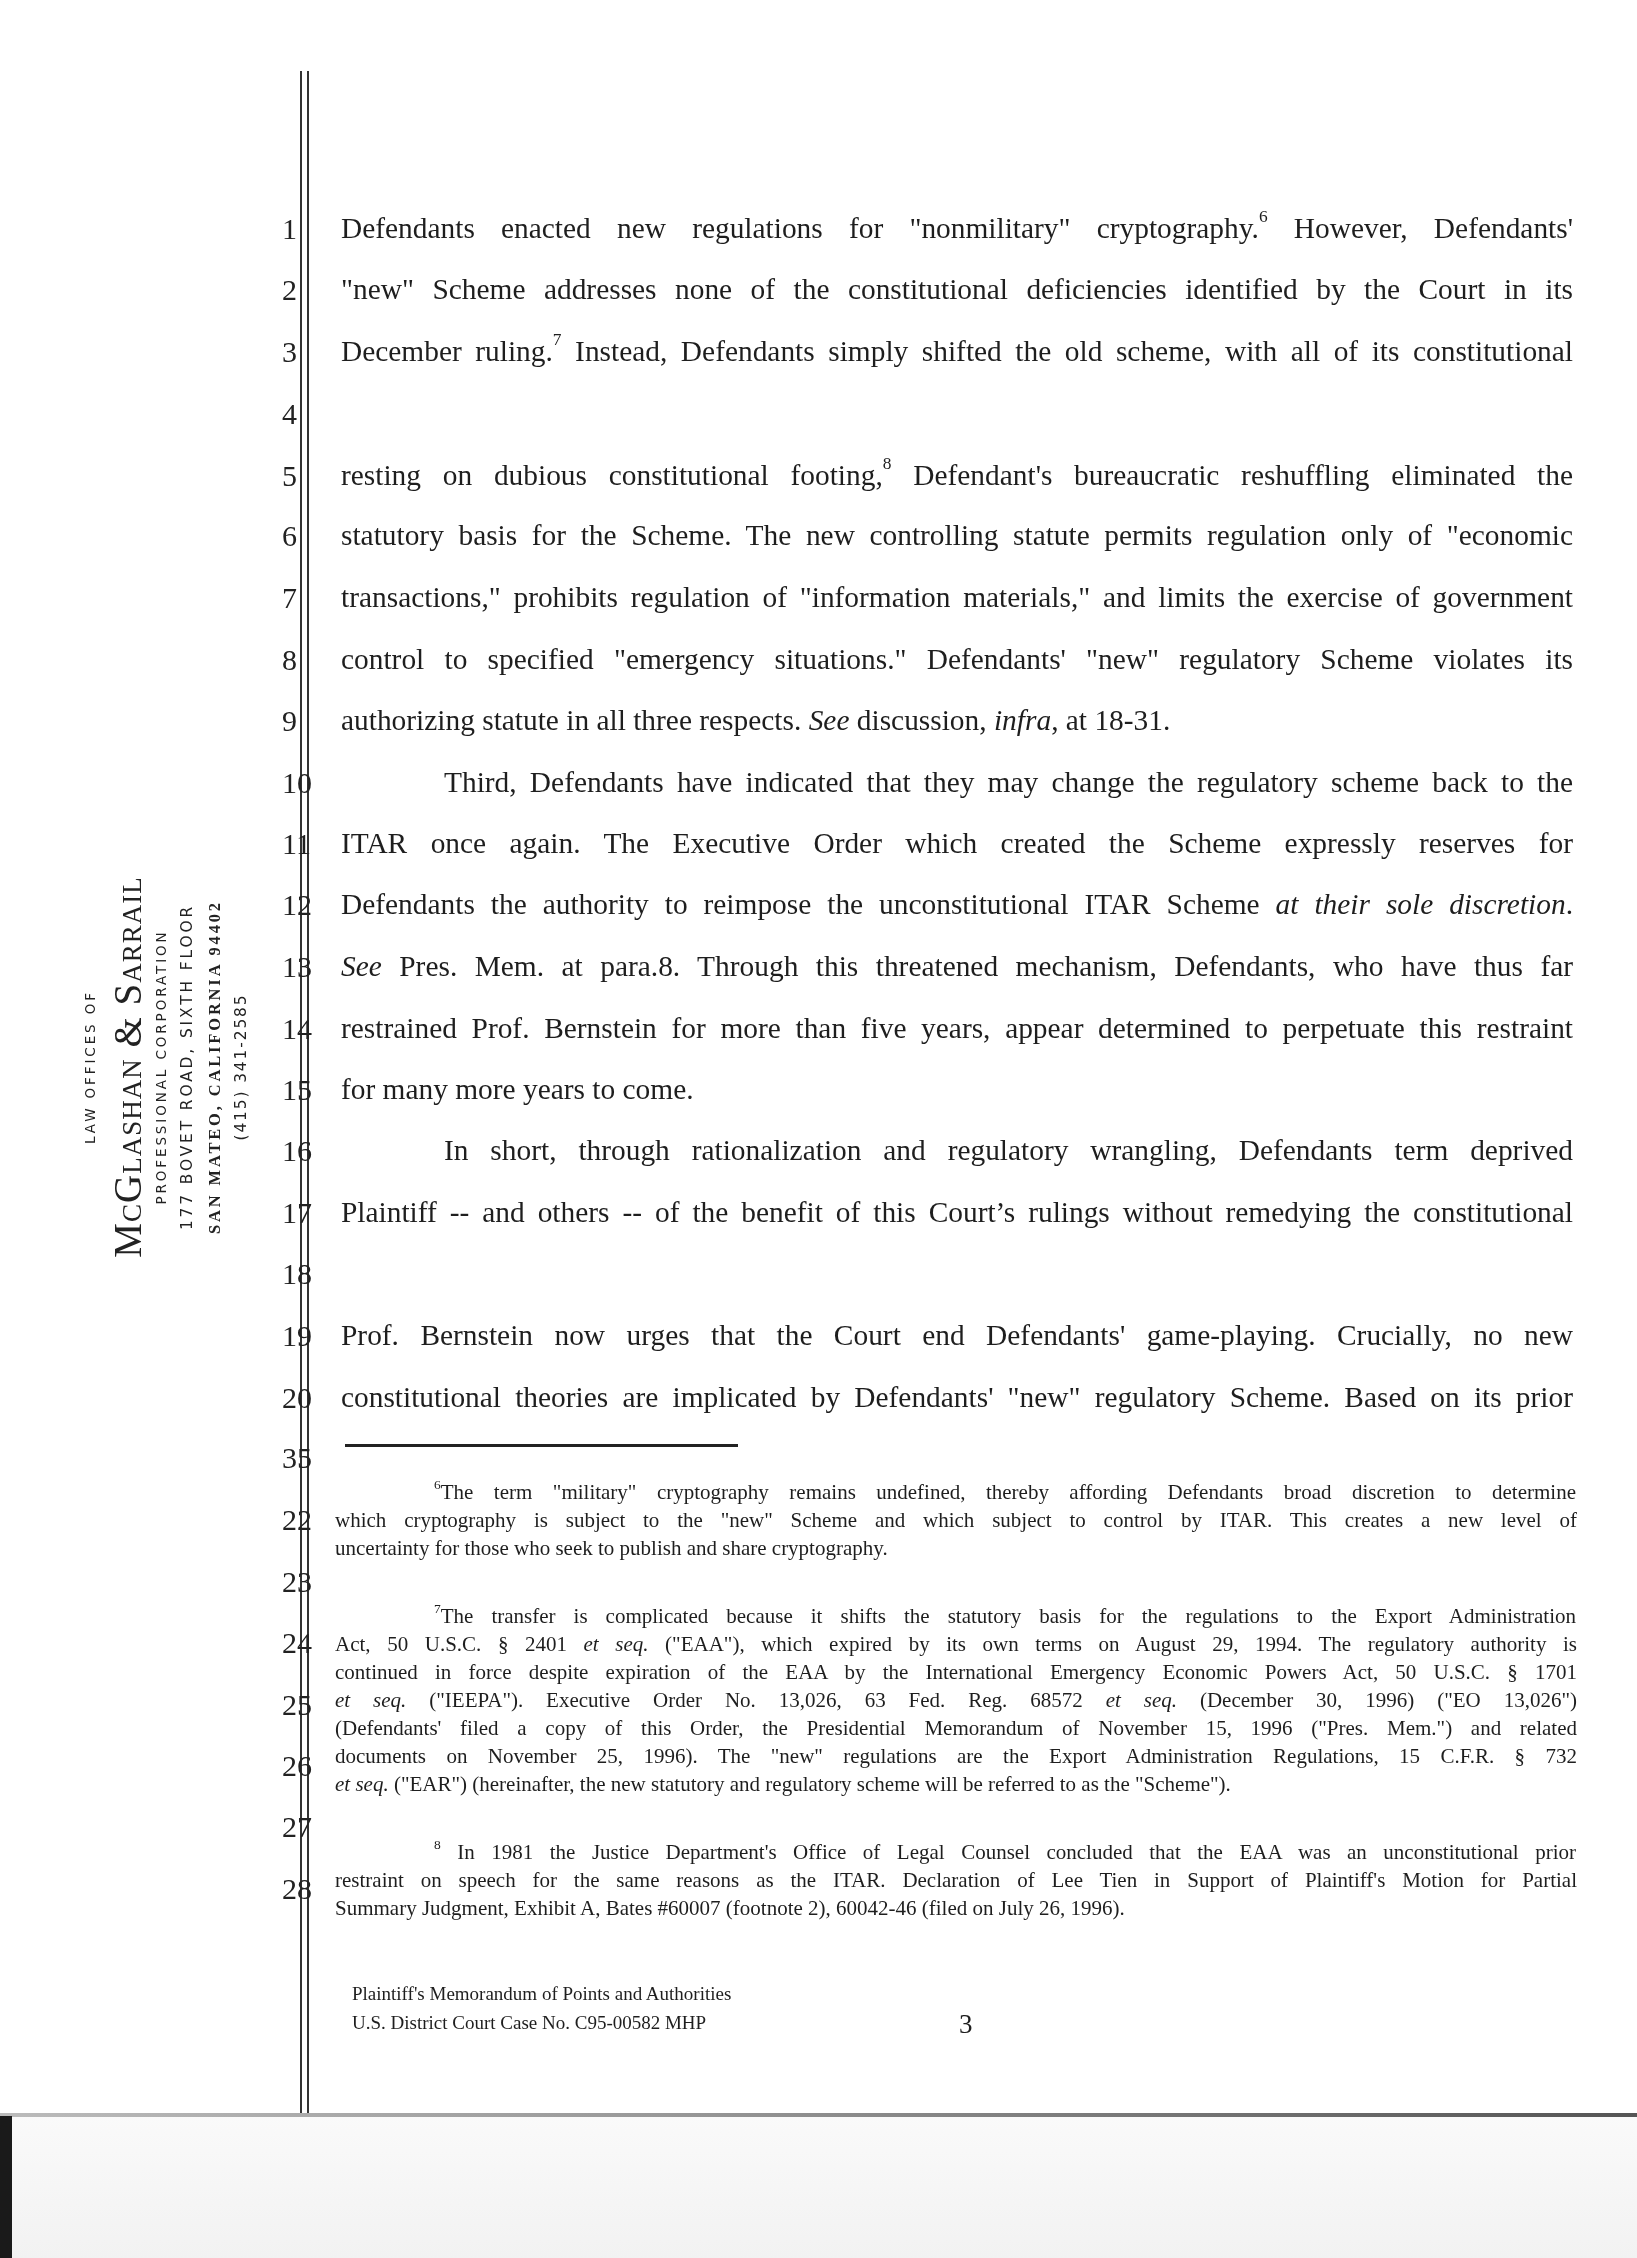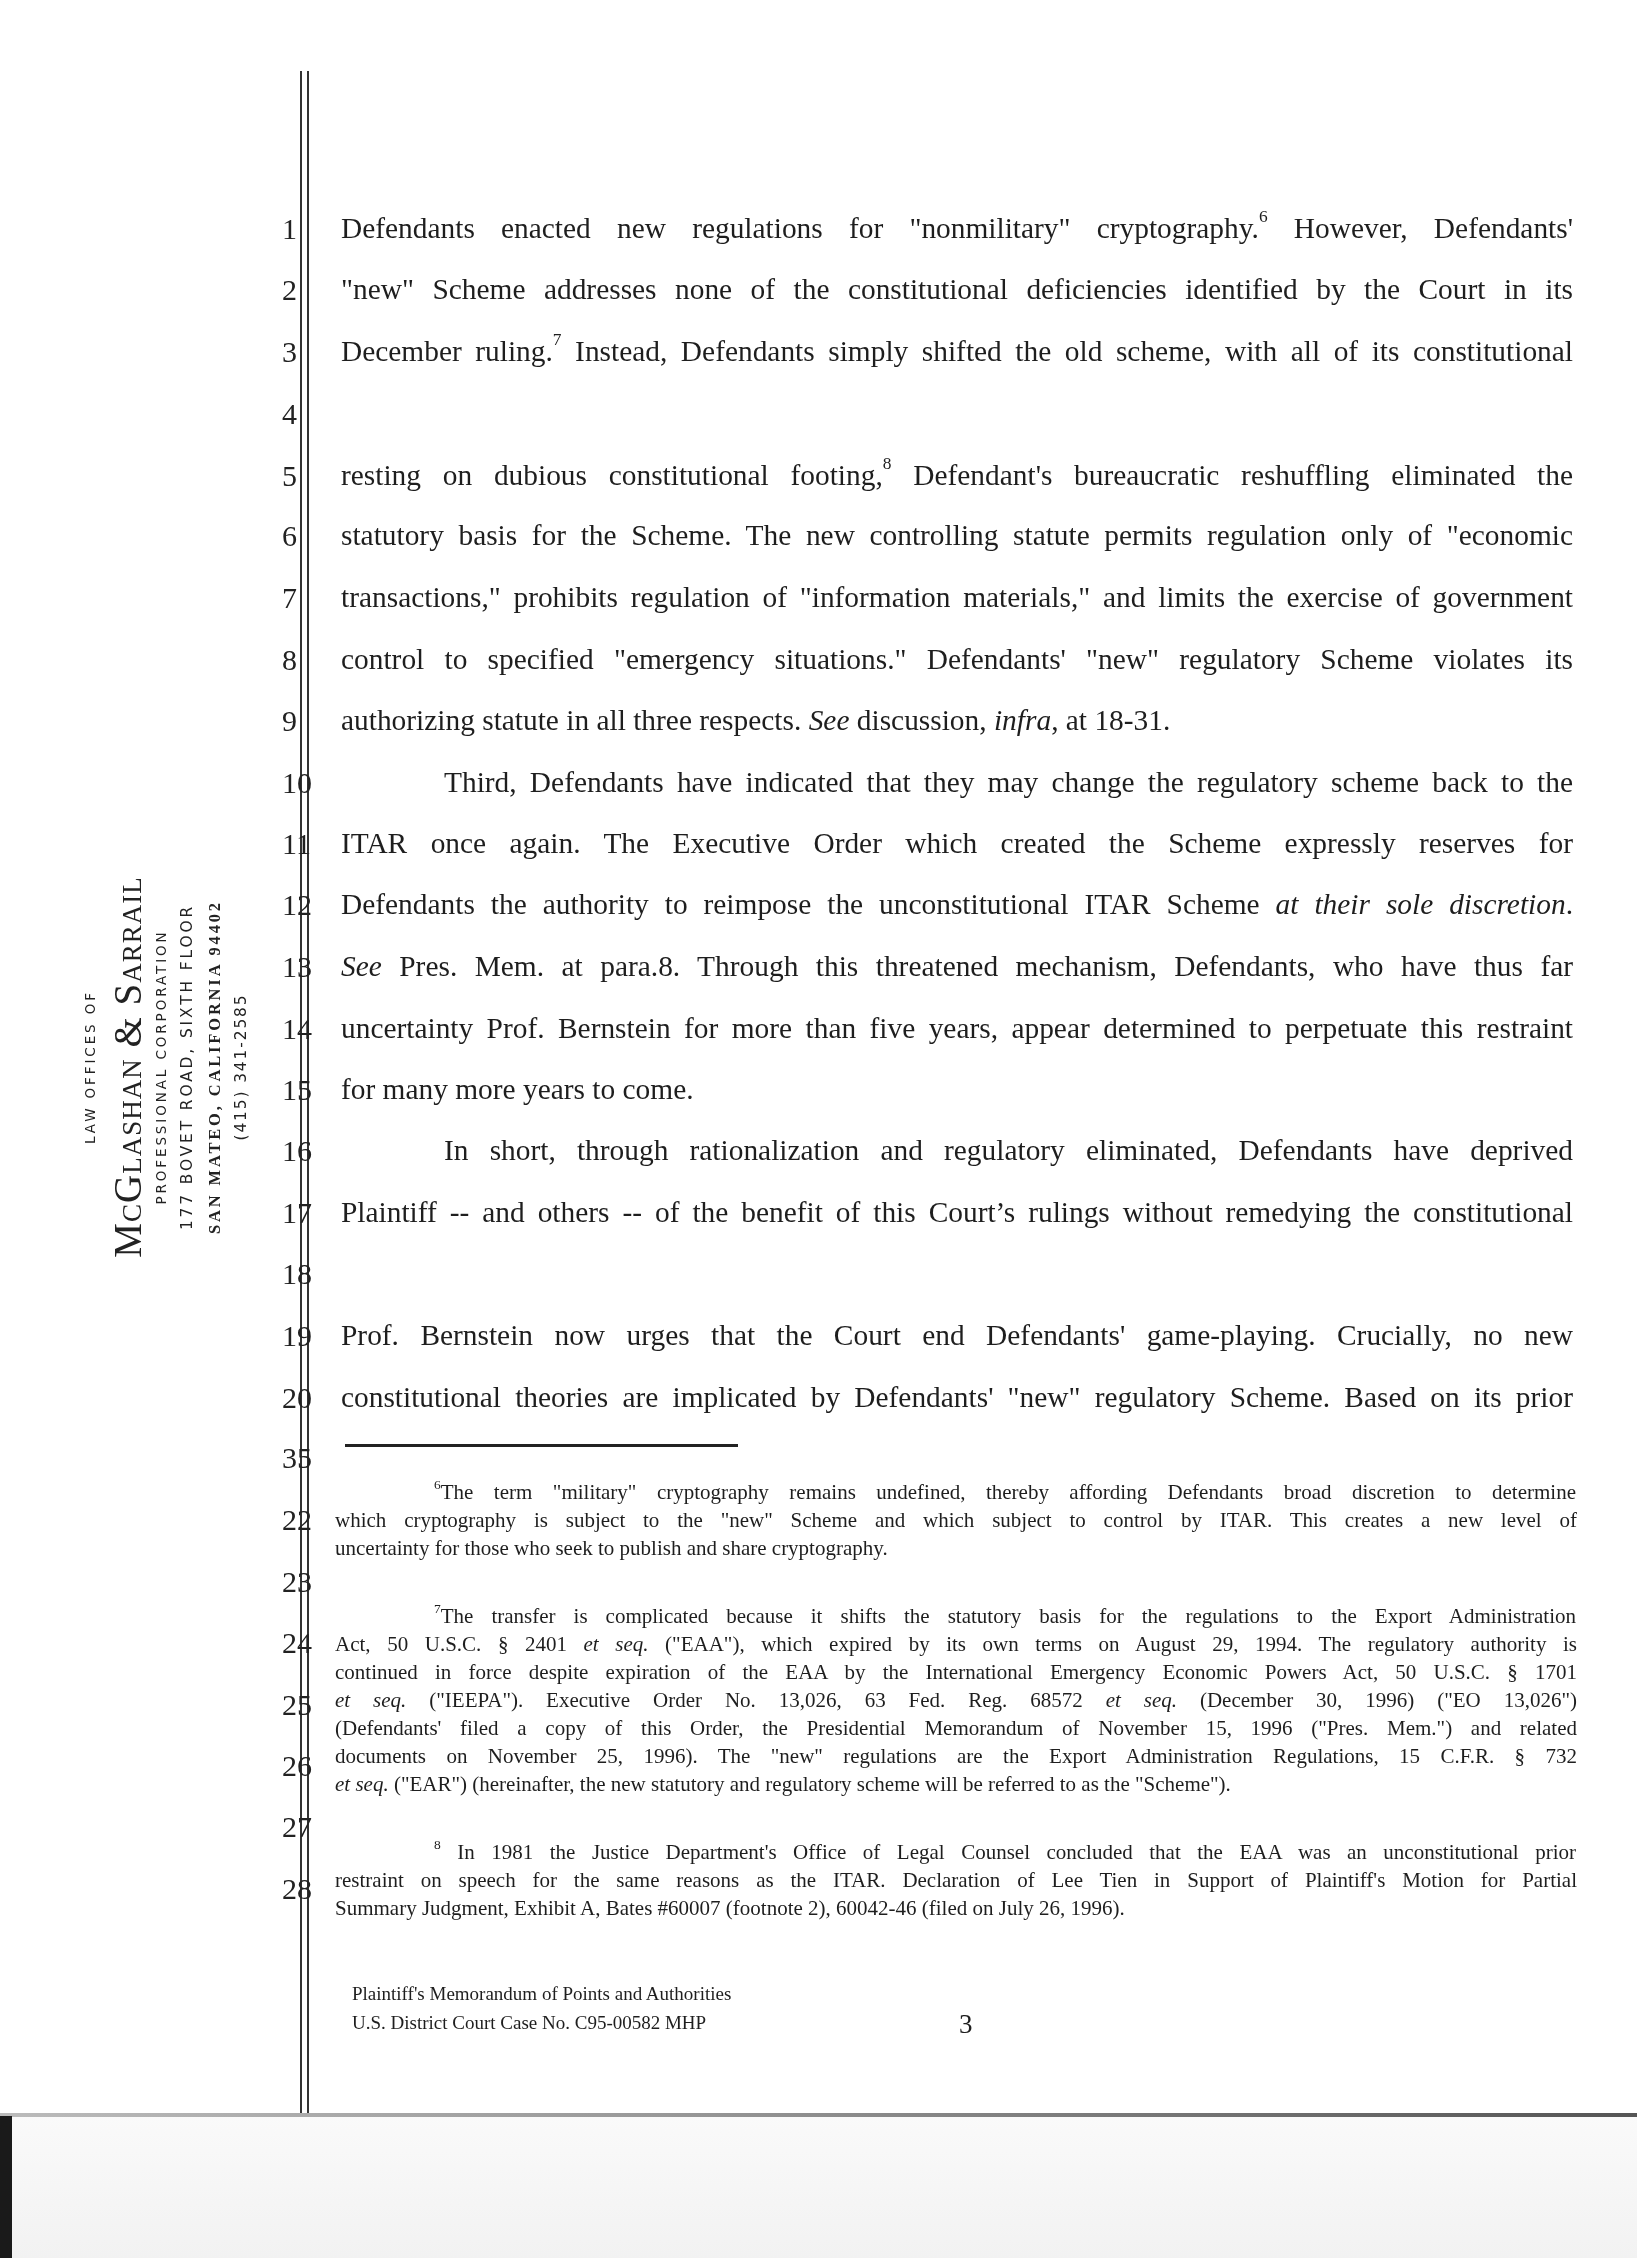--- a/index.html
+++ b/index.html
@@ -106,24 +106,24 @@
   <div class="bl" style="top:461px"><span>resting on dubious constitutional footing,</span><sup>8</sup><span>  Defendant's bureaucratic reshuffling  eliminated the</span></div>
   <div class="bl" style="top:521px">statutory basis for the Scheme.  The new controlling statute permits regulation only  of "economic</div>
   <div class="bl" style="top:583px">transactions," prohibits regulation of "information materials," and limits the exercise of government</div>
   <div class="bl" style="top:645px">control to specified "emergency situations."  Defendants' "new" regulatory  Scheme violates its</div>
   <div class="bl last" style="top:706px"><span>authorizing statute in all three respects.  </span><i>See</i><span> discussion, </span><i>infra</i><span>, at 18-31.</span></div>
 
   <div class="bl indent" style="top:768px">Third, Defendants have indicated that they may change the regulatory scheme back to the</div>
   <div class="bl" style="top:829px">ITAR once again.  The Executive Order which created the Scheme expressly reserves for</div>
   <div class="bl" style="top:890px"><span>Defendants the authority to reimpose the unconstitutional ITAR Scheme </span><i>at their sole discretion</i><span>.</span></div>
   <div class="bl" style="top:952px"><i>See</i><span> Pres. Mem. at para.8.  Through this threatened mechanism, Defendants, who have thus far</span></div>
-  <div class="bl" style="top:1014px">uncertainty Prof. Bernstein for more than five years, appear determined to perpetuate this restraint</div>
+  <div class="bl" style="top:1014px">restrained Prof. Bernstein for more than five years, appear determined to perpetuate this restraint</div>
   <div class="bl last" style="top:1075px">for many more years to come.</div>
 
-  <div class="bl indent" style="top:1136px">In short, through rationalization and regulatory eliminated, Defendants have deprived</div>
+  <div class="bl indent" style="top:1136px">In short, through rationalization and regulatory wrangling, Defendants term deprived</div>
   <div class="bl" style="top:1198px">Plaintiff -- and others -- of the benefit of this Court’s rulings without remedying the constitutional</div>
   <div class="bl" style="top:1321px">Prof. Bernstein now urges that the Court end Defendants' game-playing.  Crucially, no new</div>
   <div class="bl" style="top:1383px">constitutional theories are implicated by Defendants' "new" regulatory Scheme.  Based on its prior</div>
 
   <div class="fn-rule"></div>
 
   <div class="fl indent" style="top:1482px"><sup>6</sup><span>The term "military" cryptography remains undefined, thereby affording Defendants broad discretion to determine</span></div>
   <div class="fl" style="top:1510px">which cryptography is subject to the "new" Scheme and which subject to control by ITAR.  This creates a new level of</div>
   <div class="fl last" style="top:1538px">uncertainty for those who seek to publish and share cryptography.</div>
 

